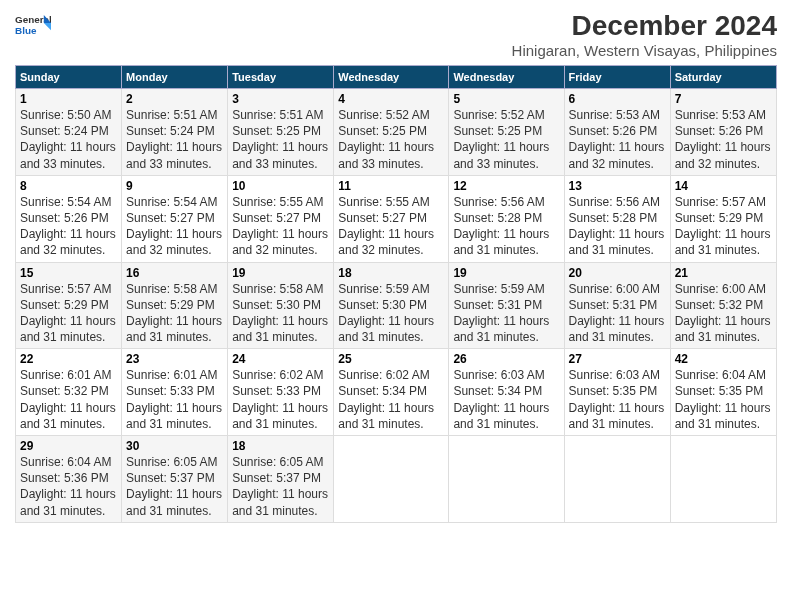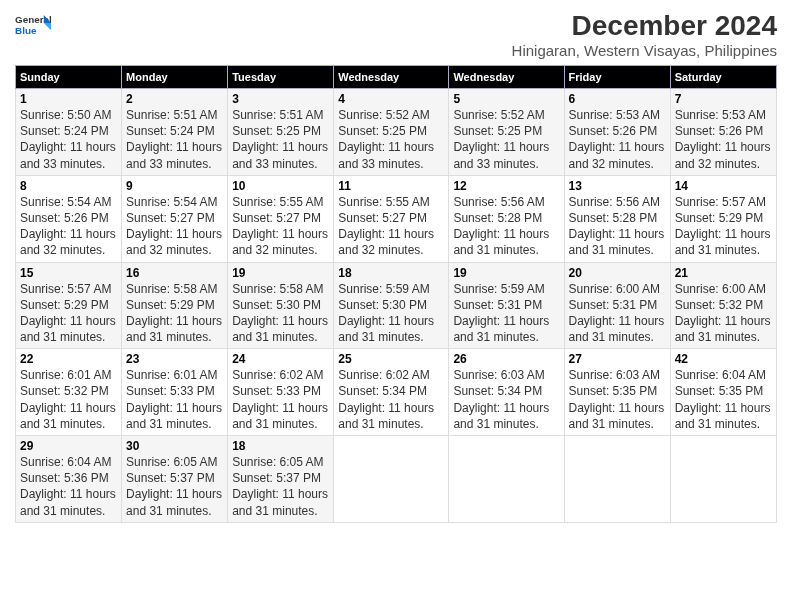--- a/index.html
+++ b/index.html
@@ -40,21 +40,21 @@
     .subtitle {
       font-size: 15px;
       color: #555;
     }
     table {
       width: 100%;
       border-collapse: collapse;
       font-size: 10px;
     }
     thead tr {
-      background: #000000;
+      background: #0c4a6e;
       color: #fff;
     }
     thead th {
       padding: 5px 4px;
       text-align: left;
       font-size: 11px;
       font-weight: bold;
       border: 1px solid #aac;
     }
     tbody tr {

